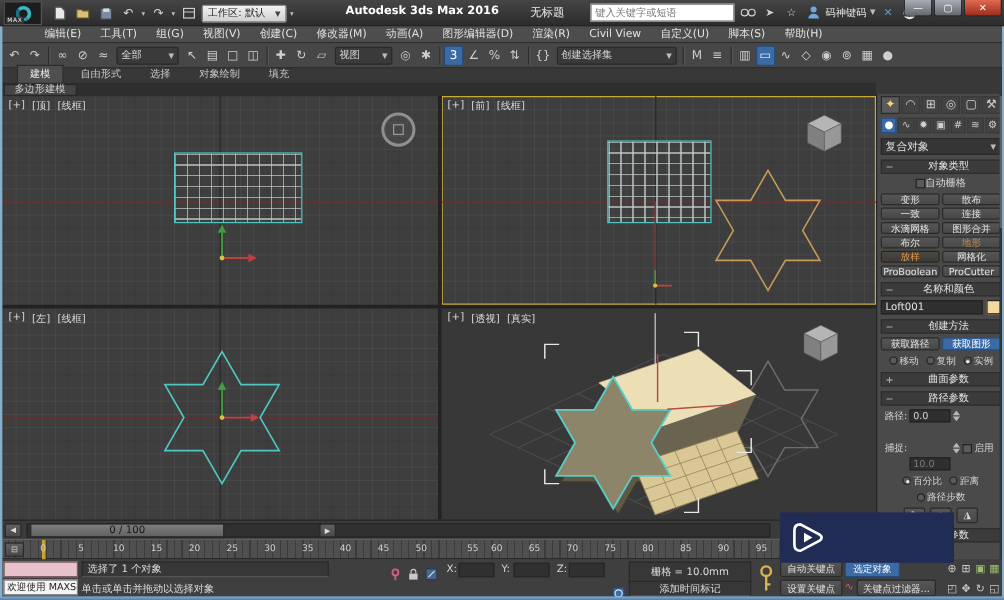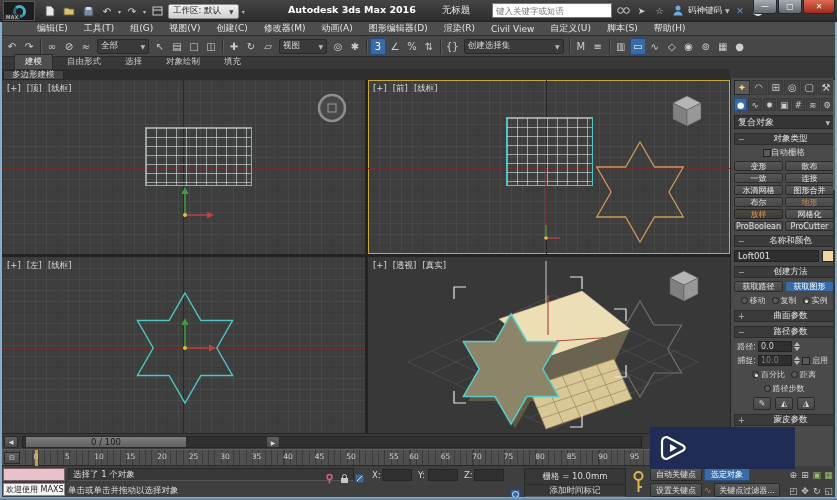--- a/index.html
+++ b/index.html
@@ -75,21 +75,21 @@
   .cp-field{background:#2f2f2f;border:1px solid #222;color:#e0e0e0;font-size:8.5px;height:12px;padding:0 3px;width:100%;}
   .swatch{width:12px;height:12px;background:#f0d8a0;border:1px solid #222;flex:none;}
   .row2btn{display:flex;gap:2px;margin-top:3px;}
   .row2btn .cp-btn{flex:1;height:11px;}
   .radiorow{display:flex;gap:6px;justify-content:center;align-items:center;margin-top:3px;font-size:8px;color:#d5d5d5;}
   .rd{width:7px;height:7px;border-radius:50%;border:1px solid #222;background:#5a5a5a;display:inline-block;position:relative;margin-right:2px;vertical-align:-1px;}
   .rd.on::after{content:"";position:absolute;left:1.5px;top:1.5px;width:3px;height:3px;border-radius:50%;background:#e8e8e8;}
   .pprow{display:flex;align-items:center;gap:2px;margin-top:3px;font-size:8px;color:#d5d5d5;}
   .pprow .lbl{width:22px;text-align:right;}
   .ppfield{background:#2f2f2f;border:1px solid #222;color:#d8d8d8;height:11px;font-size:8px;padding:0 2px;width:34px;}
-  .ppfield.dim{color:#7d7d7d;}
+  .ppfield.dim{color:#7d7d7d;margin-top:26px;}
   .spn{display:inline-flex;flex-direction:column;gap:1px;}
   .spn i{display:block;width:0;height:0;border:3px solid transparent;}
   .spn .up{border-bottom:4px solid #b8b8b8;border-top:none;}
   .spn .dn{border-top:4px solid #b8b8b8;border-bottom:none;}
   .minibtns{display:flex;gap:4px;justify-content:center;margin-top:3px;}
   .mb{width:18px;height:13px;background:linear-gradient(#565656,#484848);border:1px solid #2b2b2b;border-radius:2px;color:#d8d8d8;font-size:8px;display:flex;align-items:center;justify-content:center;}
   #cp-scroll{left:833px;top:78px;width:3px;height:389px;background:#333;}
   #cp-thumb{left:833px;top:80px;width:3px;height:110px;background:#606060;}
   
   #tslider{left:0;top:433px;width:730px;height:16px;background:#3a3a3a;border-top:1px solid #262626;display:flex;align-items:center;}
@@ -558,21 +558,21 @@
       <span class="tick" style="left: 540px;">80</span>
       <span class="tick" style="left: 571.5px;">85</span>
       <span class="tick" style="left: 603px;">90</span>
       <span class="tick" style="left: 634.5px;">95</span>
       <span class="tick" style="left: 666px;">100</span>
     </div>
 
   <div class="ab" id="statusbar">
     <div class="ab sfield" id="macro"></div>
     <div class="ab" id="listener">欢迎使用 MAXScript</div>
-    <div class="ab sfield" style="left:68px;top:2px;width:286px;height:13px;">选择了 1 个对象</div>
+    <div class="ab sfield" style="left:68px;top:2px;width:206px;height:13px;">选择了 1 个对象</div>
     <div class="ab" style="left:68px;top:18px;width:360px;height:13px;color:#dcdcdc;font-size:8.5px;display:flex;align-items:center;">单击或单击并拖动以选择对象</div>
 
     <span class="ab" style="left:324px;top:3px">
       <svg width="11" height="11">
           <circle cx="5.5" cy="4" r="2.5" fill="none" stroke="#d06080" stroke-width="1.5"></circle>
           <line x1="5.5" y1="6.5" x2="5.5" y2="10.5" stroke="#d06080" stroke-width="1.5"></line>
         </svg></span>
     <span class="ab" style="left:339px;top:3px">
       <svg width="11" height="11">
           <rect x="2" y="5" width="7" height="5" fill="#c9c9c9"></rect>

